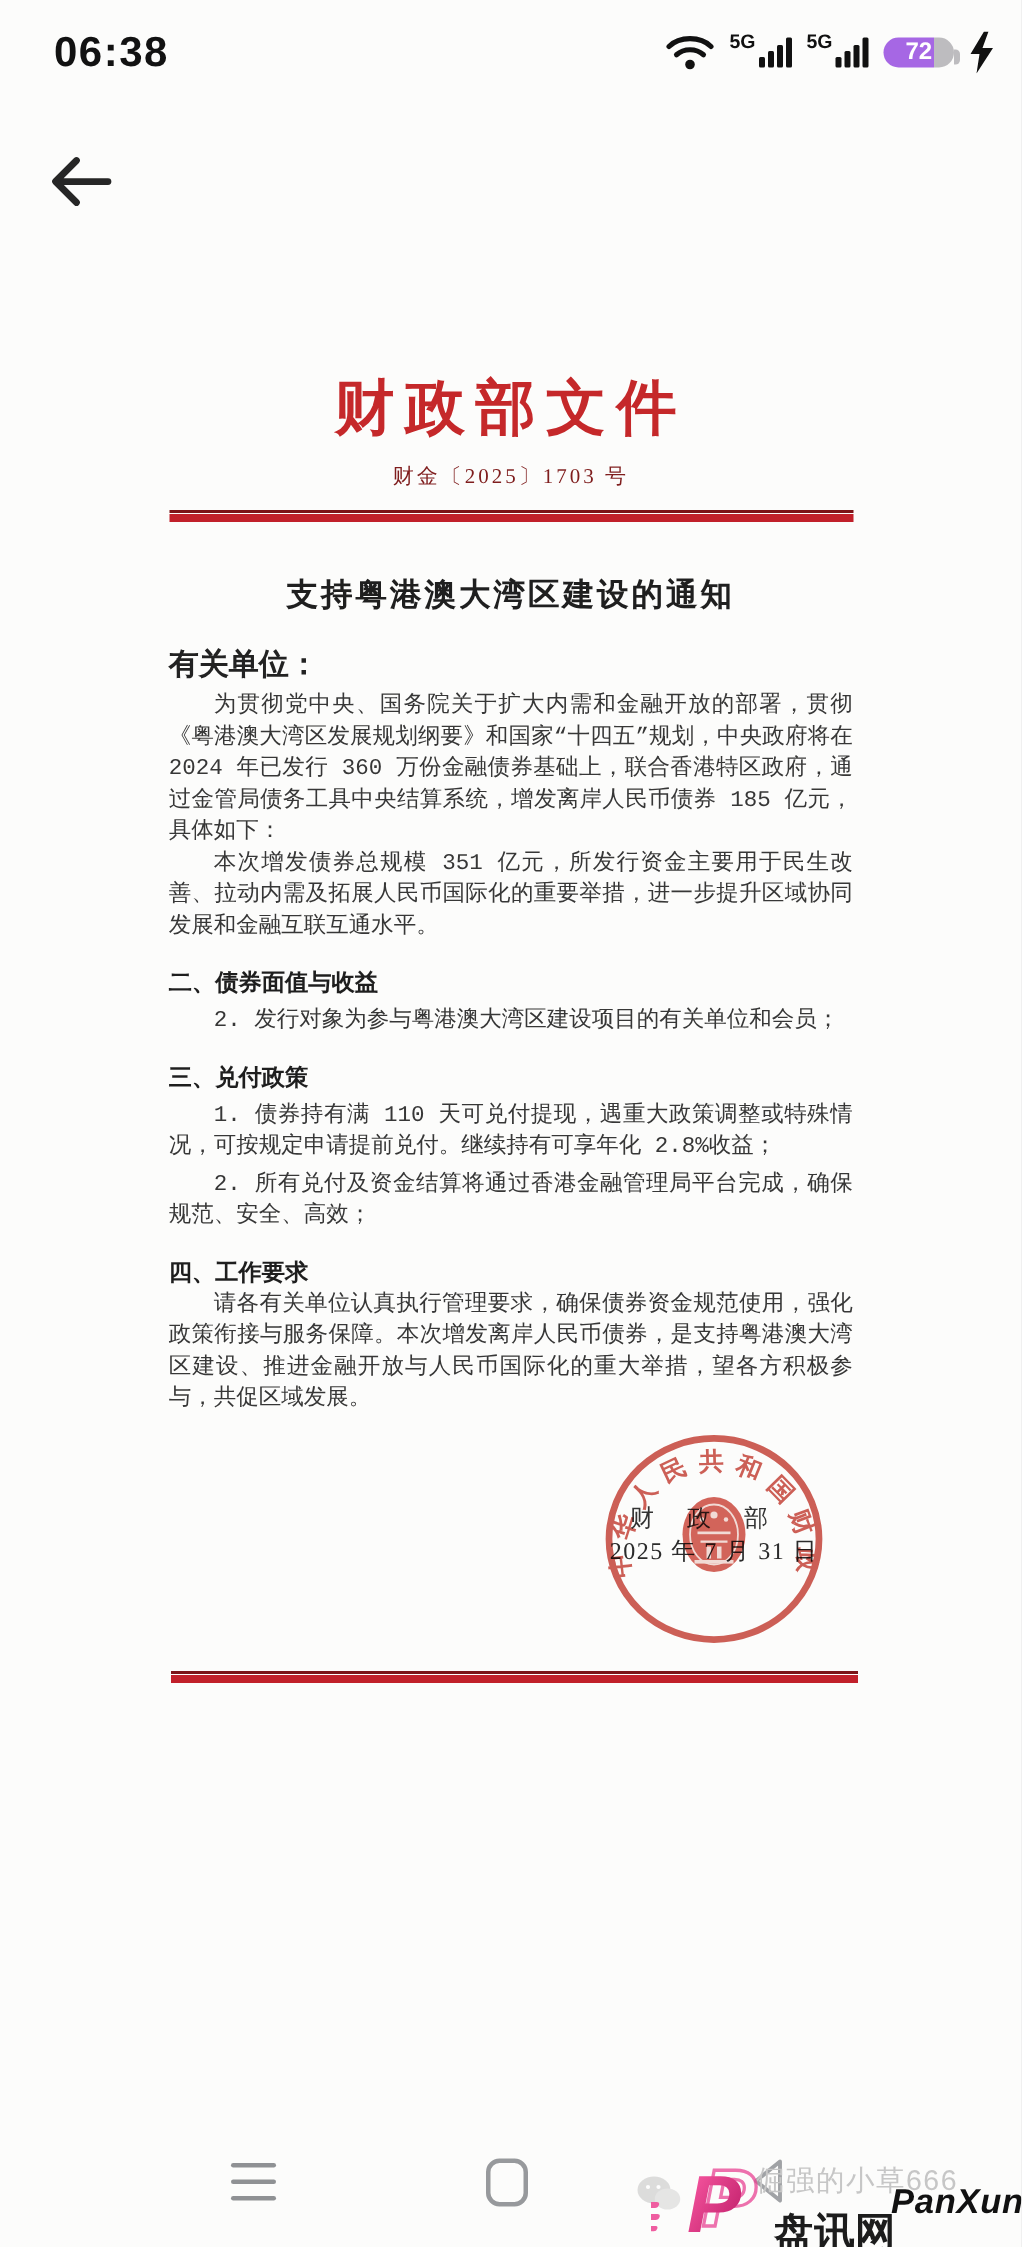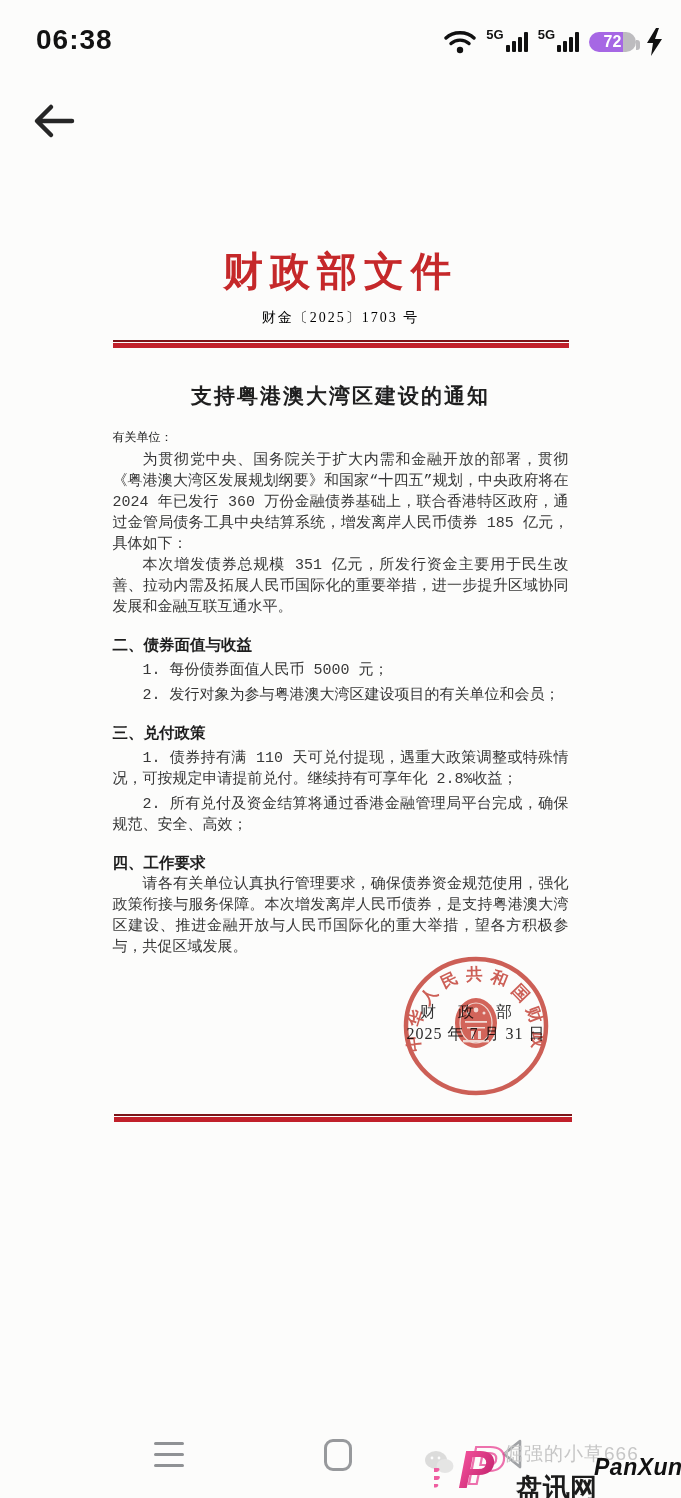--- a/index.html
+++ b/index.html
@@ -5,21 +5,21 @@
   * { margin:0; padding:0; box-sizing:border-box; }
   html,body { background:#e8e8e8; }
   .screen {
     position:relative; width:681px; height:1498px; margin:0 auto;
     background:#fcfcfb; overflow:hidden;
     font-family:"Liberation Sans", sans-serif;
   }
 
   
   .status-bar { position:absolute; top:14px; left:36px; right:18px; height:42px;
-    display:flex; align-items:flex-end; justify-content:space-between; }
+    display:flex; align-items:center; justify-content:space-between; }
   .clock { font-size:28px; font-weight:700; color:#121212; letter-spacing:1px; }
   .status-icons { display:flex; align-items:center; gap:10px; }
   .net-group { display:flex; align-items:flex-end; gap:2px; }
   .net-label { font-size:13px; font-weight:700; color:#111; line-height:1; transform:translateY(-11px); }
   .bars { display:flex; align-items:flex-end; gap:2px; }
   .bars i { display:block; width:4px; background:#111; border-radius:1px; }
   .battery { position:relative; width:47px; height:20px; border-radius:13px;
     background:linear-gradient(to right,#a667e4 0 72%,#bdbcbf 72% 100%);
     display:flex; align-items:center; justify-content:center; }
   .battery .nub { position:absolute; right:-4px; top:8px; width:4px; height:10px;
@@ -28,27 +28,27 @@
 
   
   .back-btn { position:absolute; top:98px; left:30px; width:48px; height:48px;
     background:none; border:none; cursor:pointer; }
 
   
   .doc { position:absolute; top:246px; left:50%; transform:translateX(-50%);
     width:456px; font-family:"Liberation Serif","DejaVu Serif",serif; color:#373737; }
   .doc-agency { text-align:center; font-size:40px; line-height:52px; font-weight:700;
     color:#c5282a; letter-spacing:7px; }
-  .doc-number { margin-top:11px; text-align:center; font-size:14px; color:#000000; letter-spacing:2px; }
+  .doc-number { margin-top:11px; text-align:center; font-size:14px; color:#7f1d1d; letter-spacing:2px; }
   .red-rule { height:8px; width:100%;
     background:linear-gradient(#7c1418 0 2px, rgba(0,0,0,0) 2px 3px, #c1202a 3px 8px); }
   .rule-top { margin-top:13px; }
   .doc-title { margin-top:27px; text-align:center; font-size:21px; font-weight:700;
     line-height:42px; color:#1f1f1f; letter-spacing:2px; }
-  .salutation { margin-top:12px; font-size:12px; font-weight:400; color:#222; }
+  .salutation { margin-top:12px; font-size:20px; font-weight:700; color:#222; }
   .doc p.body { font-size:15px; line-height:21px; text-indent:2em; color:#373737; text-align:justify;font-family:Liberation Mono, monospace; }
   .intro { margin-top:4px; }
   .sec-heading { margin-top:17px; font-size:15.5px; font-weight:700; color:#1e1e1e; }
   .doc p.item { margin-top:4px; }
 
   
   .signature { position:absolute; top:1002px; left:392px; width:170px; text-align:center;
     font-family:"Liberation Serif","DejaVu Serif",serif; font-size:16px; color:#333;
     letter-spacing:22px; }
   .doc-date { position:absolute; top:1024px; left:396px; width:160px; text-align:center;
@@ -128,21 +128,20 @@
     <div class="red-rule rule-top"></div>
     <div class="doc-title">
       <div>支持粤港澳大湾区建设的通知</div>
     </div>
     <div class="salutation">有关单位：</div>
     <p class="body intro">为贯彻党中央、国务院关于扩大内需和金融开放的部署，贯彻《粤港澳大湾区发展规划纲要》和国家“十四五”规划，中央政府将在 2024 年已发行 360 万份金融债券基础上，联合香港特区政府，通过金管局债务工具中央结算系统，增发离岸人民币债券 185 亿元，具体如下：</p>
 
     <p class="body">本次增发债券总规模 351 亿元，所发行资金主要用于民生改善、拉动内需及拓展人民币国际化的重要举措，进一步提升区域协同发展和金融互联互通水平。</p>
 
     <div class="sec-heading">二、债券面值与收益</div>
-    <p class="body item">1. 每份债券面值人民币 5000 元；</p>
     <p class="body item">2. 发行对象为参与粤港澳大湾区建设项目的有关单位和会员；</p>
 
     <div class="sec-heading">三、兑付政策</div>
     <p class="body item">1. 债券持有满 110 天可兑付提现，遇重大政策调整或特殊情况，可按规定申请提前兑付。继续持有可享年化 2.8%收益；</p>
     <p class="body item">2. 所有兑付及资金结算将通过香港金融管理局平台完成，确保规范、安全、高效；</p>
 
     <div class="sec-heading">四、工作要求</div>
     <p class="body">请各有关单位认真执行管理要求，确保债券资金规范使用，强化政策衔接与服务保障。本次增发离岸人民币债券，是支持粤港澳大湾区建设、推进金融开放与人民币国际化的重大举措，望各方积极参与，共促区域发展。</p>
   </div>
 

